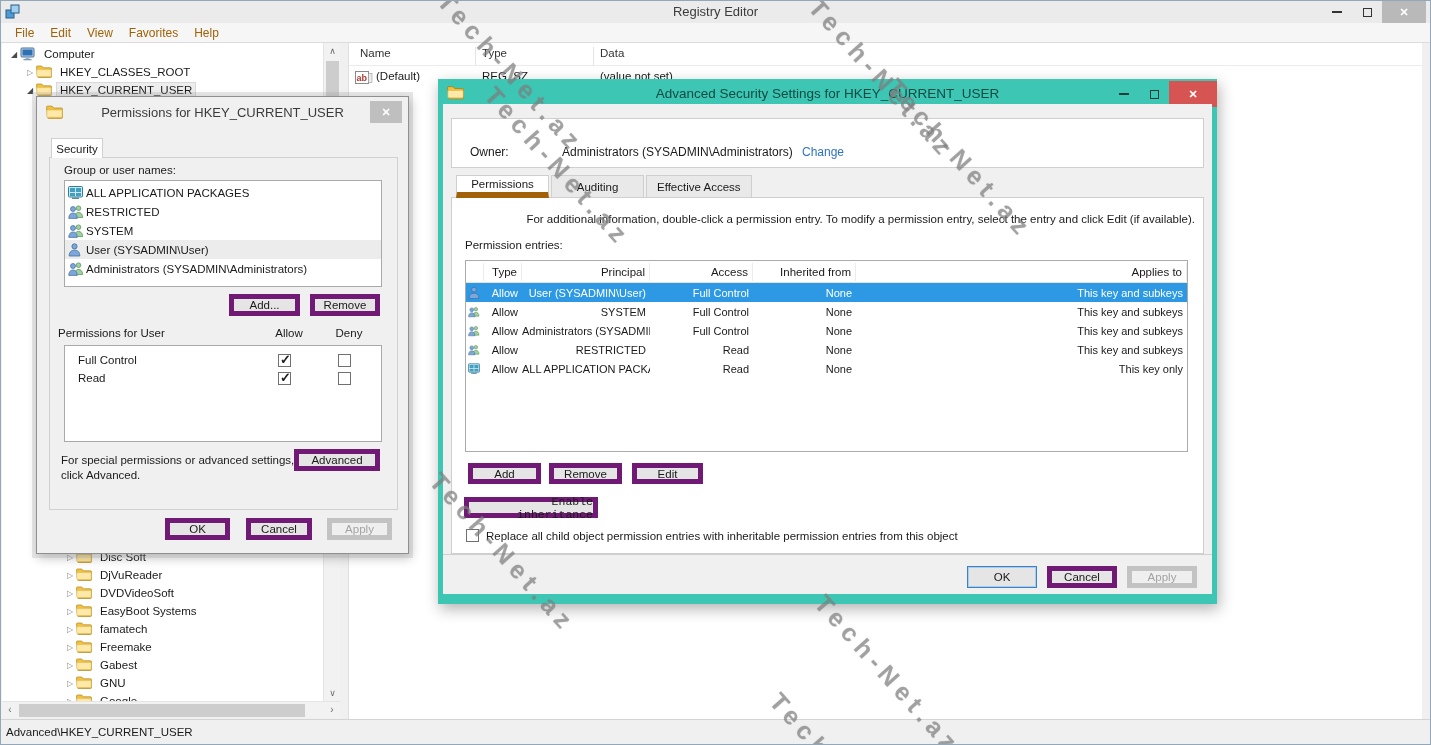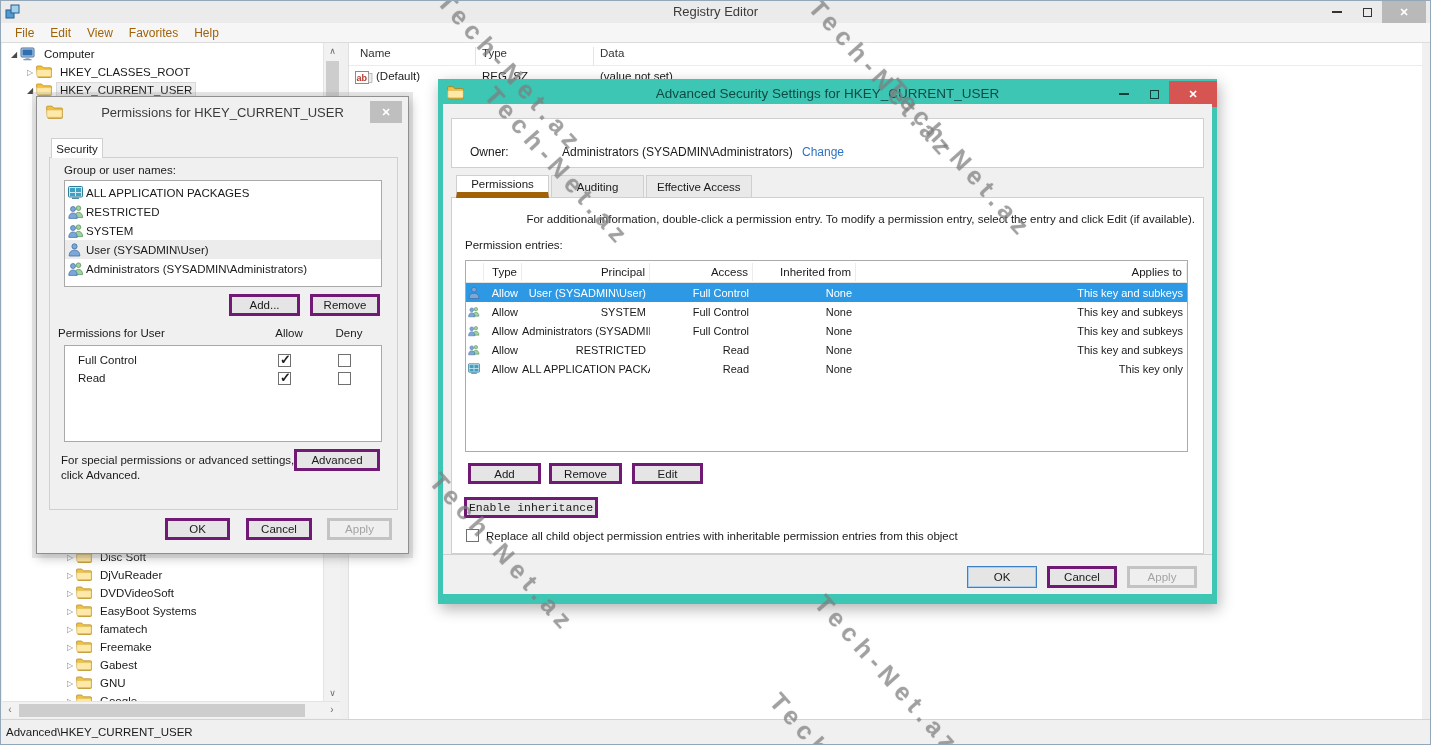--- a/index.html
+++ b/index.html
@@ -38,21 +38,21 @@
   .hscroll .arr { position:absolute; top:0; width:16px; height:17px; text-align:center; color:#6d6d6d; font-size:10px; line-height:16px; }
   .hscroll .thumb { position:absolute; left:17px; top:2px; width:286px; height:13px; background:#cdcdcd; }
   .right-pane { position:absolute; left:347px; top:42px; width:1074px; height:676px; background:#fff; border-left:1px solid #e0e0e0; }
   .rp-head { position:absolute; top:0; left:0; right:0; height:23px; border-bottom:1px solid #ececec; font-size:11.5px; color:#333; }
   .rp-head span { position:absolute; top:4px; }
   .rp-sep { position:absolute; top:2px; width:1px; height:18px; background:#e4e4e4; }
   .rp-row { position:absolute; top:26px; left:0; height:18px; font-size:11.5px; }
   .rp-row span { position:absolute; top:1px; white-space:nowrap; }
 
   
-  .btn { position:absolute; display:flex; align-items:center; justify-content:center; background:#e5e5e5; border:3px solid #701a75; font-size:11.5px; color:#1a1a1a; }
+  .btn { position:absolute; display:flex; align-items:center; justify-content:center; background:#e5e5e5; border:5px solid #701a75; font-size:11.5px; color:#1a1a1a; }
   .btn.disabled { color:#a3a3a3; background:#efefef; border-color:#c3c3c3; }
   .btn.default { border:1px solid #3e80c4; box-shadow:inset 0 0 0 1px #a8cdef; }
   .cb { width:13px; height:13px; background:#fff; border:1px solid #707070; position:relative; display:inline-block; }
   .cb.checked::after { content:"\2713"; position:absolute; left:1px; top:-3px; font-size:13px; font-weight:bold; color:#1f1f1f; }
   .cb.disabled { background:#e4e4e4; border-color:#b7b7b7; }
   .link { color:#2d73c4; }
 
   
   .perm-dialog { position:absolute; left:35px; top:95px; width:373px; height:458px; background:#f0f0f0; border:1px solid #8f8f8f; z-index:40; box-shadow:0 0 0 4px rgba(170,170,170,.28), 2px 4px 10px rgba(0,0,0,.25); }
   .pd-title { position:absolute; top:0; left:0; right:0; height:32px; }

